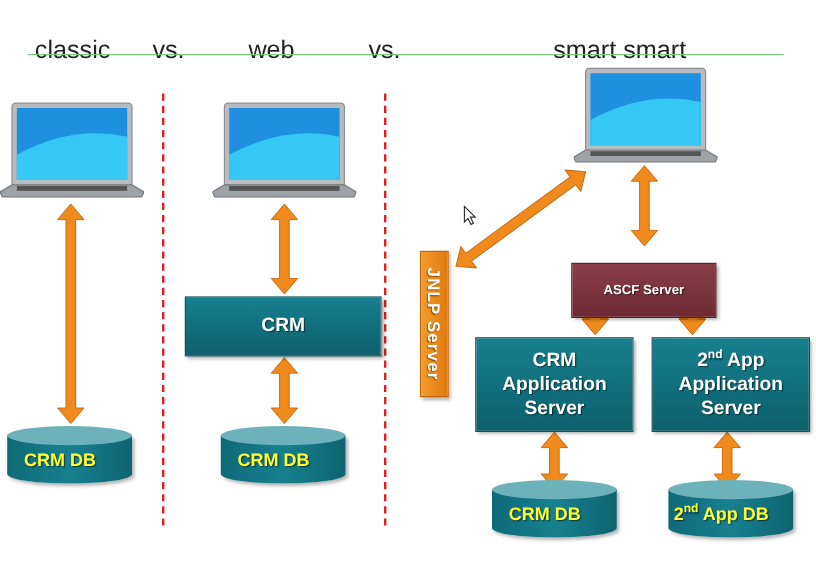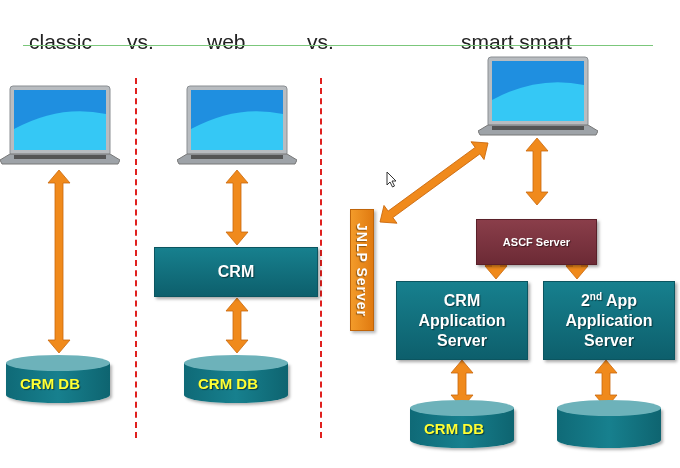--- a/index.html
+++ b/index.html
@@ -114,17 +114,18 @@
   <span>Server</span>
 </div>
 <div class="db" style="left:410px;top:400px;">
   <div class="body"></div>
     <div class="top"></div>
   <div class="lbl">CRM DB</div>
 </div>
 <div class="db" style="left:557px;top:400px;">
   <div class="body"></div>
     <div class="top"></div>
+  <div class="lbl"><span>2</span><sup>nd</sup><span> App DB</span></div>
 </div>
 
 <svg class="cursor" width="12" height="18" viewBox="0 0 12 18">
   <path d="M1 1 L1 14 L4 11 L6.5 16 L8.5 15 L6 10 L10 10 Z" fill="#fff" stroke="#333" stroke-width="1"></path>
 </svg>
 
 </body></html>

